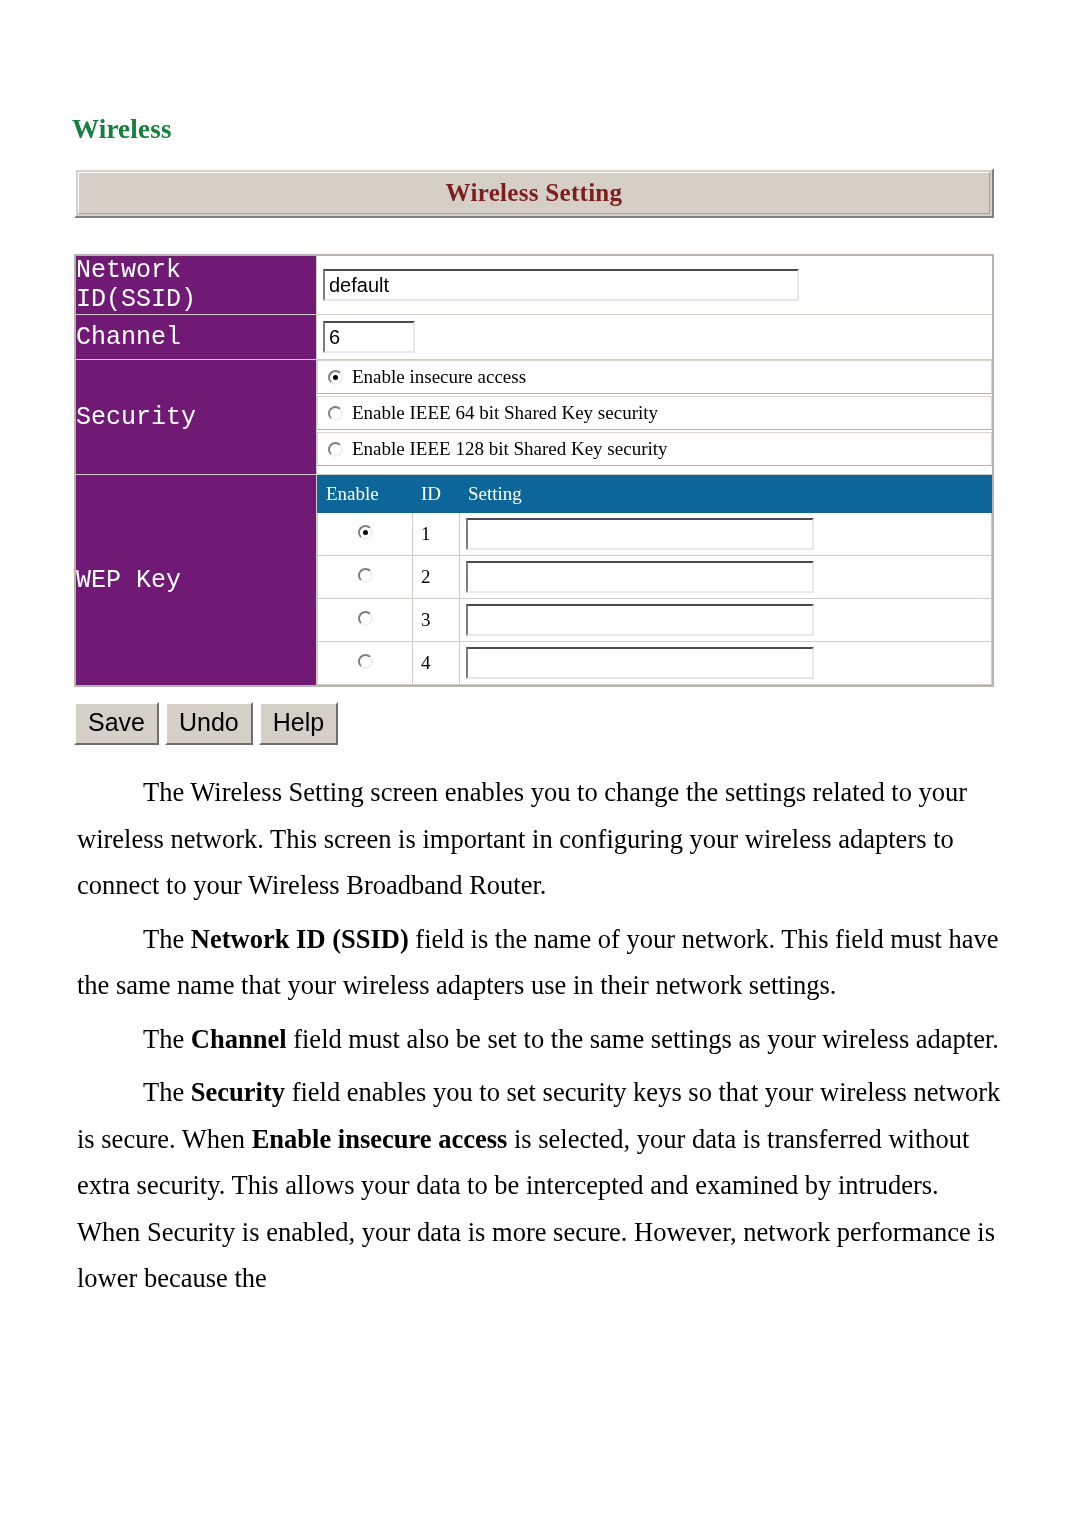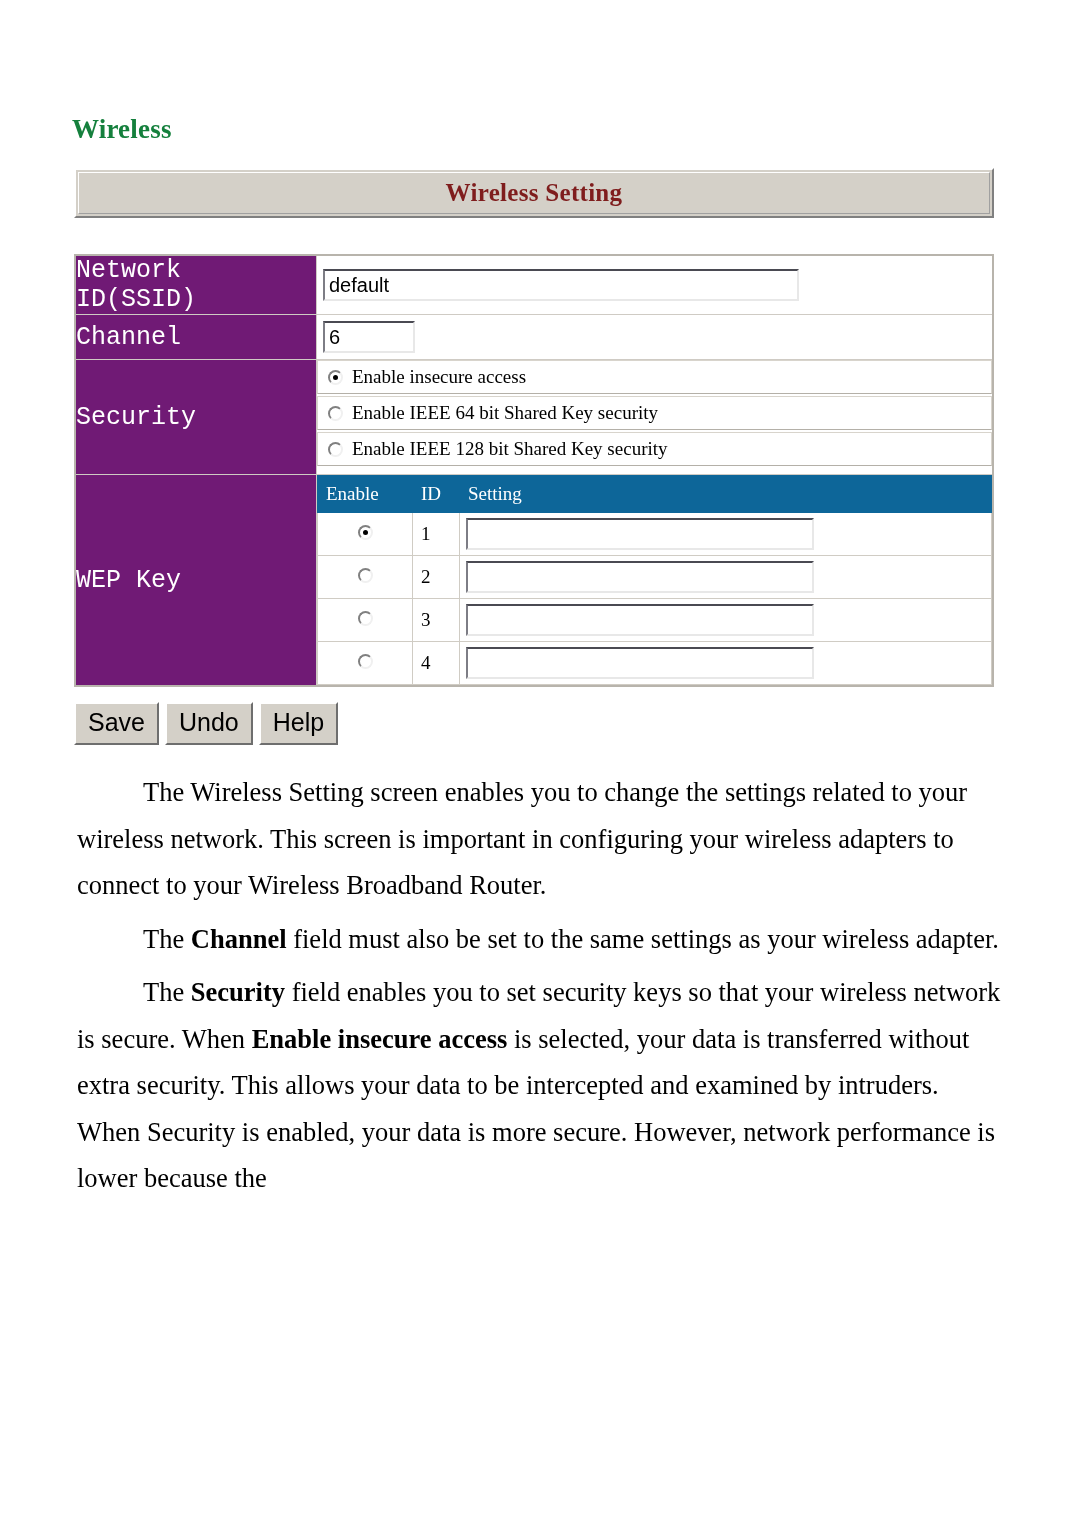--- a/index.html
+++ b/index.html
@@ -385,18 +385,19 @@
   </div>
 
   <div class="btnrow">
     <div class="btn">Save</div>
     <div class="btn">Undo</div>
     <div class="btn">Help</div>
   </div>
 
   <div class="body-copy" id="body-copy">
       <p><span>The Wireless Setting screen enables you to change the settings related to your wireless network. This screen is important in configuring your wireless adapters to connect to your Wireless Broadband Router.</span></p>
+      <p><span>The </span><b>Network ID (SSID)</b><span> field is the name of your network. This field must have the same name that your wireless adapters use in their network settings.</span></p>
       <p><span>The </span><b>Channel</b><span> field must also be set to the same settings as your wireless adapter.</span></p>
       <p><span>The </span><b>Security</b><span> field enables you to set security keys so that your wireless network is secure. When </span><b>Enable insecure access</b><span> is selected, your data is transferred without extra security. This allows your data to be intercepted and examined by intruders. When Security is enabled, your data is more secure. However, network performance is lower because the</span></p>
     </div>
 
 
 </div>
 
 </body></html>

